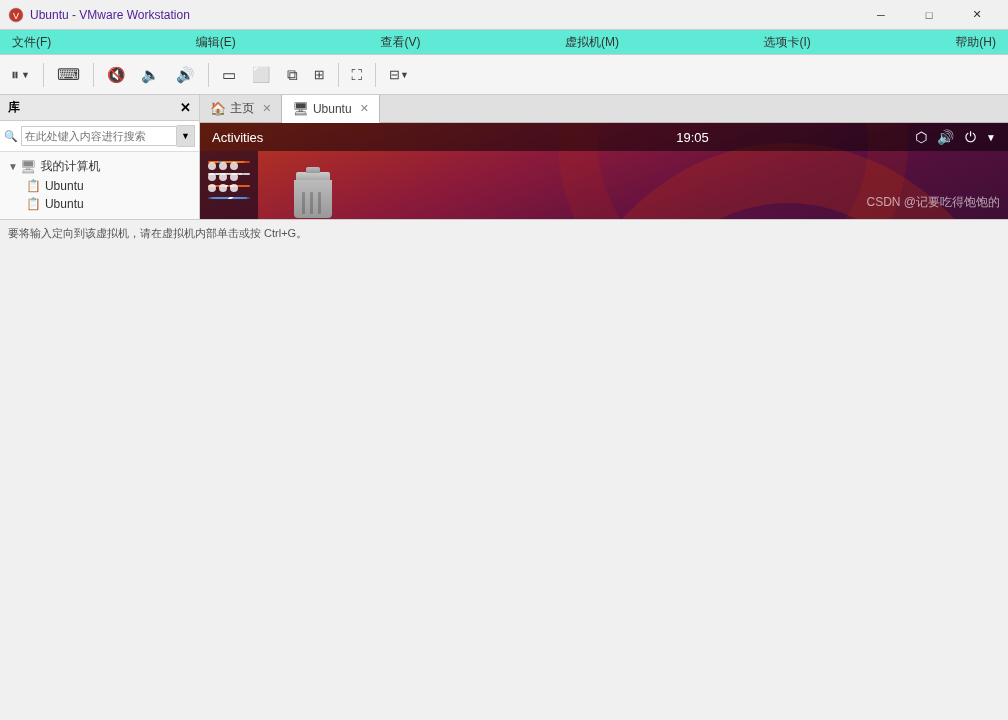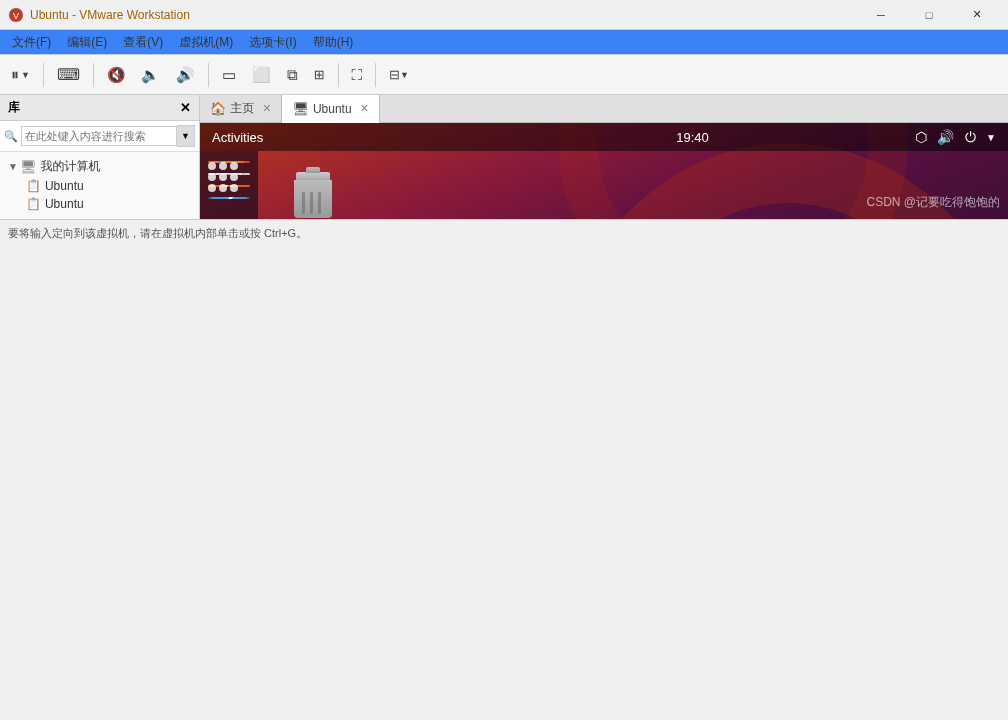--- a/index.html
+++ b/index.html
@@ -9,36 +9,37 @@
     #titlebar {
       height: 30px;
       background: #f0f0f0;
       display: flex;
       align-items: center;
       padding: 0 8px;
       border-bottom: 1px solid #ccc;
       user-select: none;
     }
     #titlebar .app-icon { width: 16px; height: 16px; margin-right: 6px; }
-    #titlebar .title { font-size: 12px; color: #a16207; flex: 1; }
+    #titlebar .title { font-size: 12px; color: #4c1d95; flex: 1; }
     #titlebar .win-controls { display: flex; gap: 2px; }
     #titlebar .win-btn {
       width: 46px; height: 30px;
       display: flex; align-items: center; justify-content: center;
       cursor: pointer; font-size: 11px; color: #333;
     }
 
     
     #menubar {
       height: 25px;
-      background: #3b82f6;
+      background: #5eead4;
       display: flex;
       align-items: center;
       padding: 0 4px;
       border-bottom: 1px solid #ccc;
+      justify-content: space-between;
     }
     .menu-item {
       padding: 2px 8px;
       font-size: 12px;
       cursor: pointer;
       color: #333;
       white-space: nowrap;
     }
 
     
@@ -430,21 +431,21 @@
       </div>
     </div>
 
     <div id="ubuntu-desktop">
 
       <div class="ubuntu-bg-art"></div>
       <div class="ubuntu-bg-art2"></div>
 
       <div id="ubuntu-topbar">
         <span class="activities">Activities</span>
-        <span class="clock">19:40</span>
+        <span class="clock">19:05</span>
         <div class="sys-tray">
           <span>⬡</span>
           <span>🔊</span>
           <span>⏻</span>
           <span style="font-size:10px;">▼</span>
         </div>
       </div>
 
       <div id="ubuntu-dock">
 

